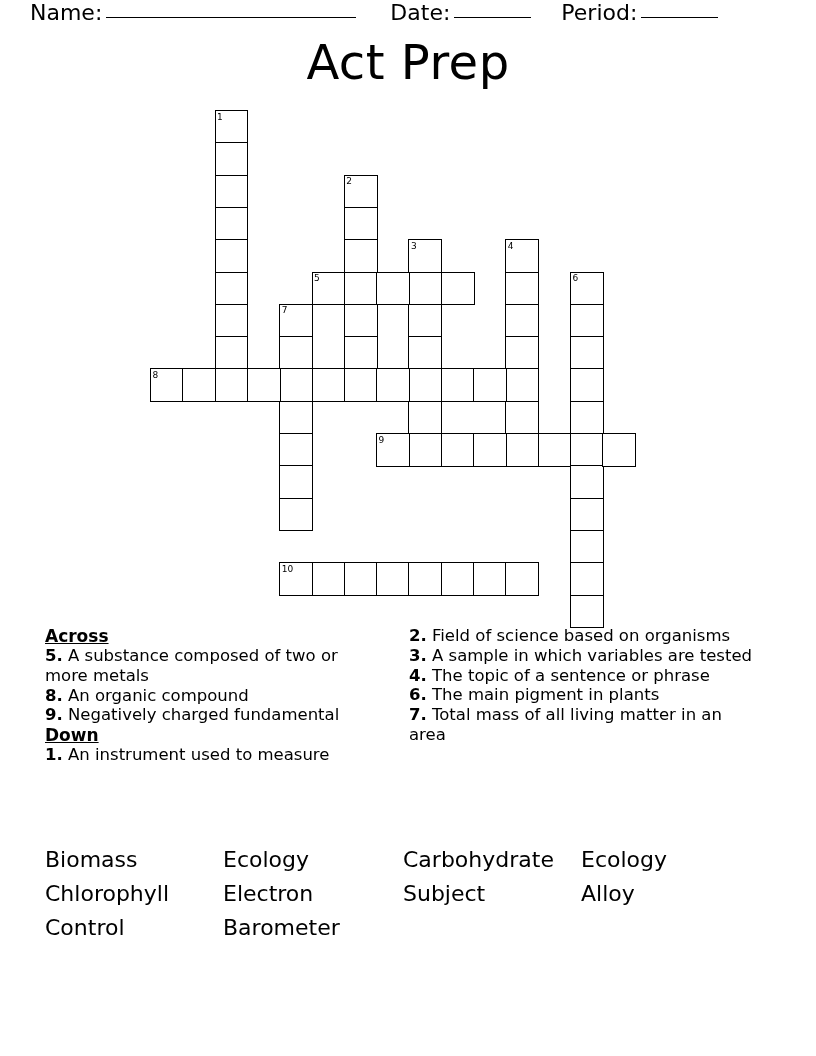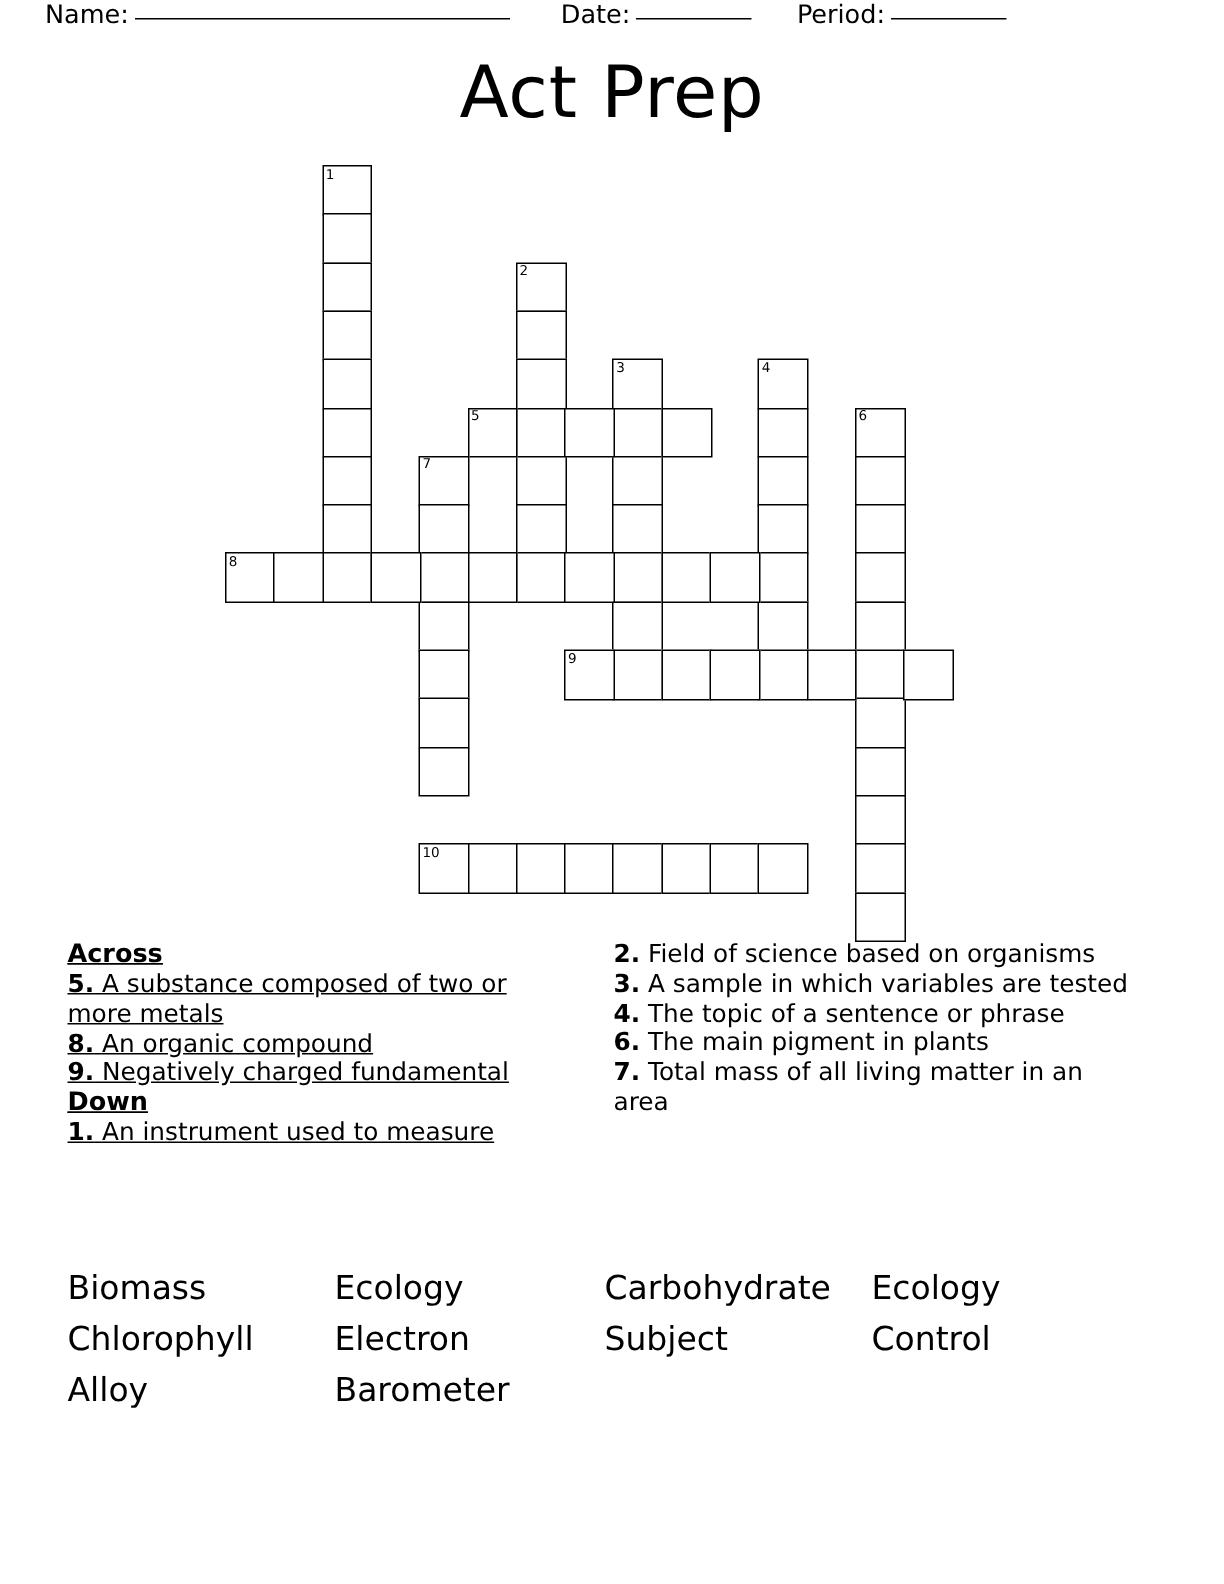--- a/index.html
+++ b/index.html
@@ -23,21 +23,21 @@
     top: 0px;
     left: 0px;
     width: 816px;
     height: 26px;
     display: flex;
     align-items: baseline;
     font-size: 17px;
     white-space: nowrap;
   }
   .hdr-field { display: inline-flex; align-items: baseline; }
-  .hdr-label { font-size: 17px; }
+  .hdr-label { font-size: 22px; }
   .hdr-rule {
     display: inline-block;
     border-bottom: 1px solid #000;
     height: 0;
     margin-left: 4px;
     position: relative;
     top: -2px;
   }
   .rule-name   { width: 250px; }
   .rule-date   { width: 77px; }
@@ -91,21 +91,21 @@
     left: 45px;
     width: 730px;
     height: 190px;
   }
   .clue-col {
     position: absolute;
     top: 0;
     font-size: 16.5px;
     line-height: 19.8px;
   }
-  .clue-col-left  { left: 0px;   width: 325px; text-decoration: underline; }
+  .clue-col-left  { left: 0px;   width: 325px; }
   .clue-col-right { left: 364px; width: 350px; }
 
   .clue-heading {
     font-weight: bold;
     font-size: 17px;
     text-decoration: underline;
     display: block;
     margin: 0;
     line-height: 20px;
   }
@@ -273,17 +273,17 @@
 
 <div class="wordbank">
   <div class="wb-grid">
     <span class="wb-word">Biomass</span>
     <span class="wb-word">Ecology</span>
     <span class="wb-word">Carbohydrate</span>
     <span class="wb-word">Ecology</span>
     <span class="wb-word">Chlorophyll</span>
     <span class="wb-word">Electron</span>
     <span class="wb-word">Subject</span>
+    <span class="wb-word">Alloy</span>
     <span class="wb-word">Control</span>
-    <span class="wb-word">Alloy</span>
     <span class="wb-word">Barometer</span>
   </div>
 </div>
 
 </body></html>

